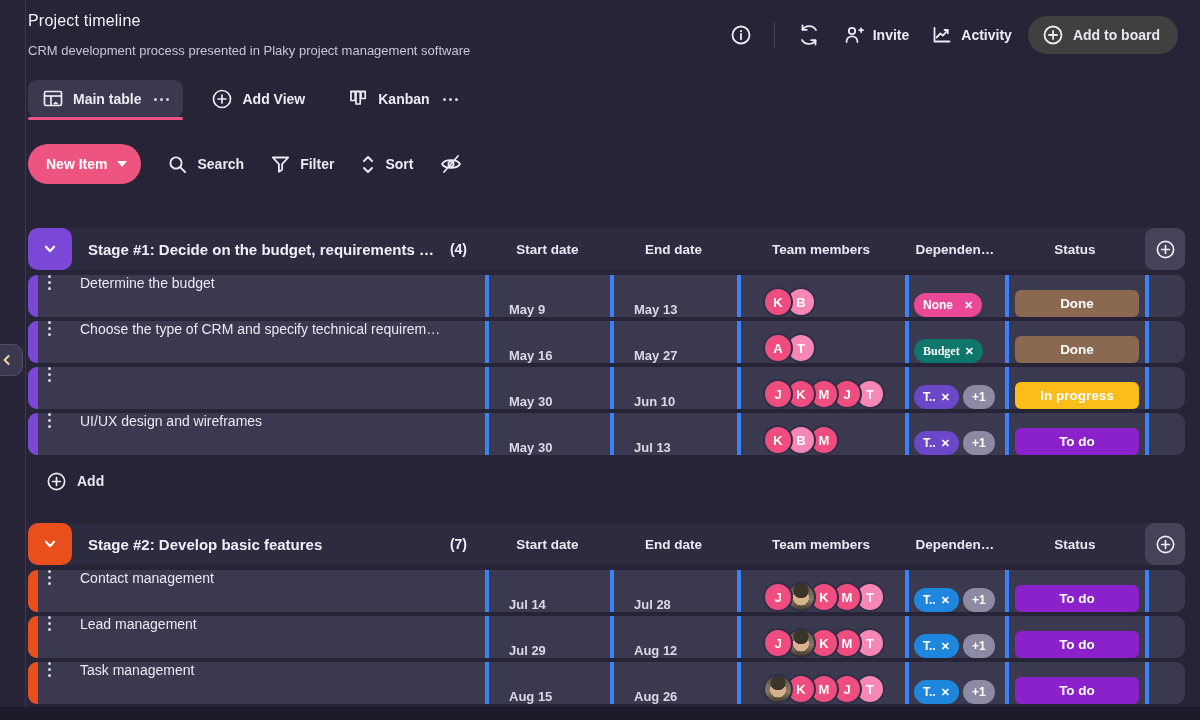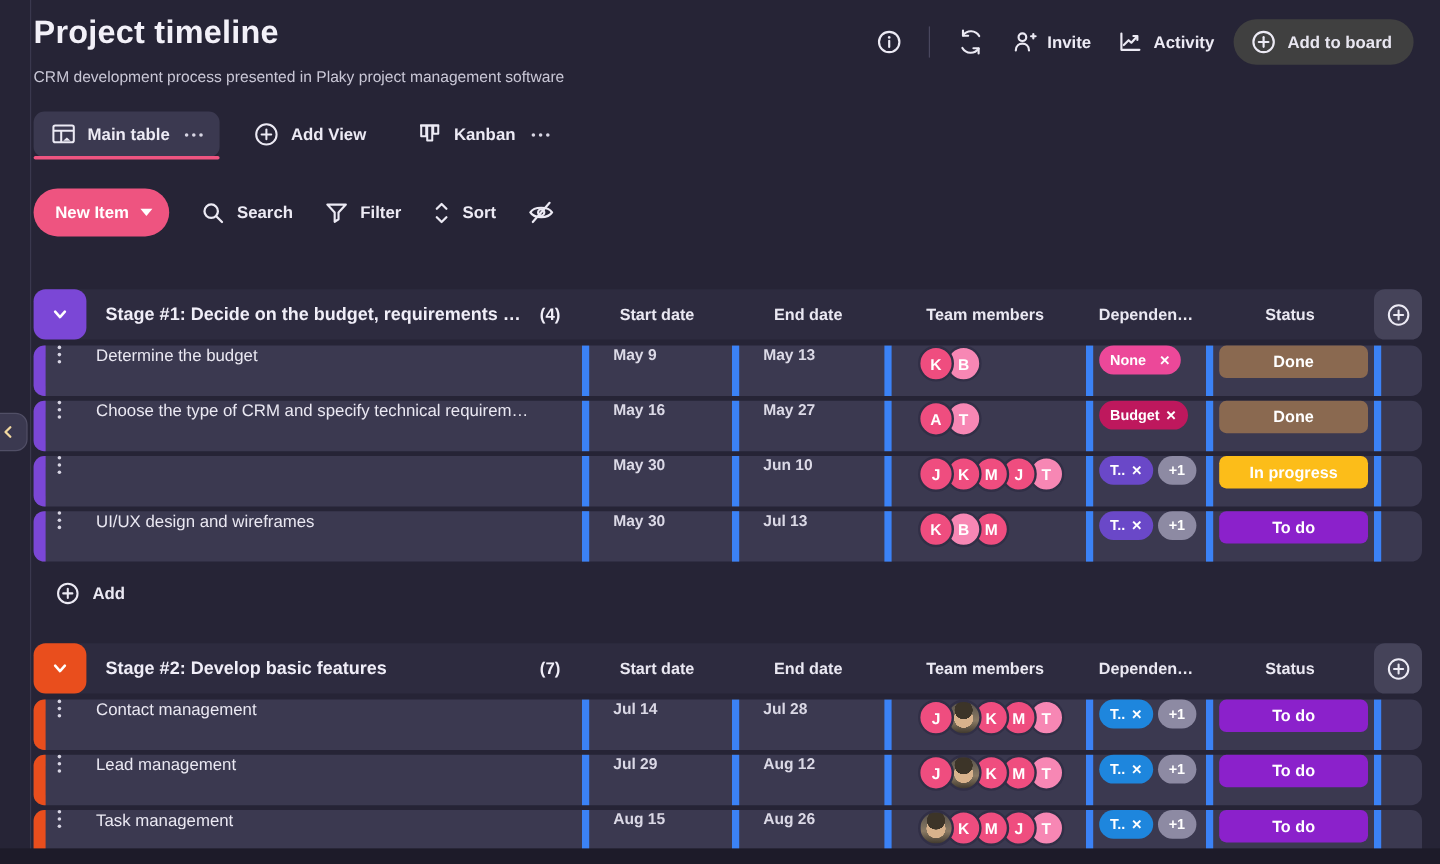--- a/index.html
+++ b/index.html
@@ -13,21 +13,21 @@
   .rail { position:absolute; left:0; top:0; bottom:0; width:26px; border-right:1px solid #3a384e; }
   .collapse-btn {
     position:absolute; left:-9px; top:344px; width:32px; height:32px;
     border-radius:10px; background:#3b3950; border:1px solid #514f66;
     display:flex; align-items:center; justify-content:center; cursor:pointer; z-index:6;
   }
   .content { position:absolute; left:28px; top:0; right:0; padding-top:12px; }
 
   
   .top { display:flex; justify-content:space-between; align-items:flex-start; padding-right:22px; }
-  .page-title { font-size:27px; font-weight:700; color:#f2f0f8; letter-spacing:.2px; }
+  .page-title { font-size:16px; font-weight:400; color:#f2f0f8; letter-spacing:.2px; }
   .subtitle { margin-top:13px; font-size:13px; color:#c9c7d6; }
   .top-actions { display:flex; align-items:center; gap:10px; margin-top:4px; }
   .icon-btn { display:flex; align-items:center; gap:8px; padding:6px; border-radius:8px; cursor:pointer;
               font-size:14px; font-weight:600; color:#eceaf4; }
   .v-div { width:1px; height:26px; background:#49475e; margin:0 6px; }
   .pill-btn {
     display:flex; align-items:center; gap:9px; height:38px; padding:0 18px 0 14px;
     background:#404040; border-radius:19px; font-size:14px; font-weight:600; cursor:pointer;
   }
 
@@ -69,21 +69,21 @@
   .row { position:relative; display:flex; align-items:center; height:42px; margin-bottom:4px;
          background:#3b3950; border-radius:9px; cursor:pointer; }
   .row::before { content:''; position:absolute; left:0; top:0; bottom:0; width:10px;
                  background:var(--accent); border-radius:9px 0 0 9px; }
   .r-name { flex:none; width:457px; height:100%; display:flex; align-items:flex-start; padding-left:20px; }
   .kebab { width:32px; display:flex; flex-direction:column; gap:3px; align-items:flex-start; cursor:grab; }
   .kebab i { width:3px; height:3px; border-radius:50%; background:#d8d6e4; }
   .kebab i + i { margin-top:0; }
   .item-name { flex:1; min-width:0; font-size:14px; font-weight:500; color:#eae8f2;
                white-space:nowrap; overflow:hidden; text-overflow:ellipsis; padding-right:14px; }
-  .c { height:100%; display:flex; align-items:flex-start; border-left:6px solid #3b82f6; }
+  .c { height:100%; display:flex; align-items:flex-end; border-left:4px solid #3b82f6; }
   .c-date { padding-left:20px; font-size:13px; font-weight:600; color:#dbd9e6; }
   .c-members { padding-left:22px; }
   .avatar { position:relative; width:30px; height:30px; border-radius:50%; border:2px solid #312f46;
             display:flex; align-items:center; justify-content:center;
             font-size:13px; font-weight:700; color:#fff; cursor:pointer; }
   .avatar + .avatar { margin-left:-7px; }
   .avatar.dark { background:#ef4d7f; }
   .avatar.light { background:#f787b4; }
   .avatar.photo { background:
       radial-gradient(circle at 50% 26%, #3c3428 0 32%, transparent 33%),
@@ -346,21 +346,21 @@
               <span>May 27</span>
             </div>
     <div class="c c-members w-members">
               <span style="display:flex;align-items:center;">
                 <span class="avatar dark" style="z-index: 2;">A</span>
                 <span class="avatar light" style="z-index: 1;">T</span>
               </span>
             </div>
     <div class="c c-deps w-deps">
               <span style="display:flex;align-items:center;gap:4px;">
-                <span class="dep-badge" style="background: #be185d;">
+                <span class="dep-badge" style="background: #0f766e; font-family: Liberation Serif, serif;">
                   <span>Budget</span>
                   <span class="x">✕</span>
                 </span>
               </span>
             </div>
     <div class="c c-status w-status">
               <span class="status-pill" style="background: rgb(138, 105, 80);">Done</span>
             </div>
     <div class="c w-extra"></div>
   </div>

